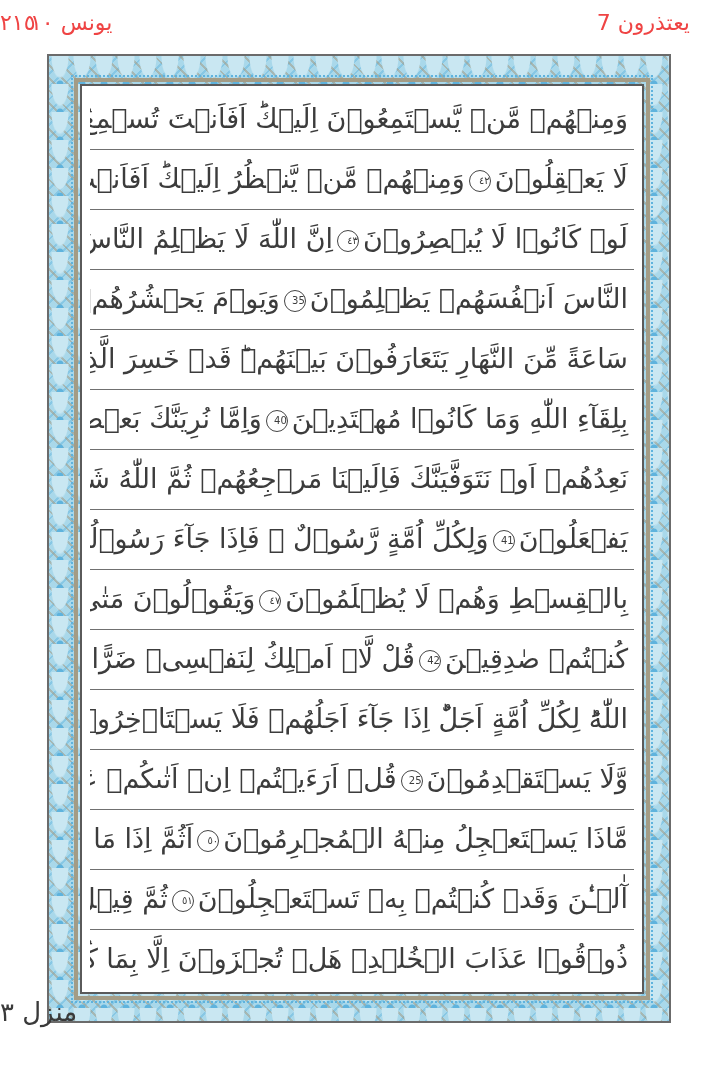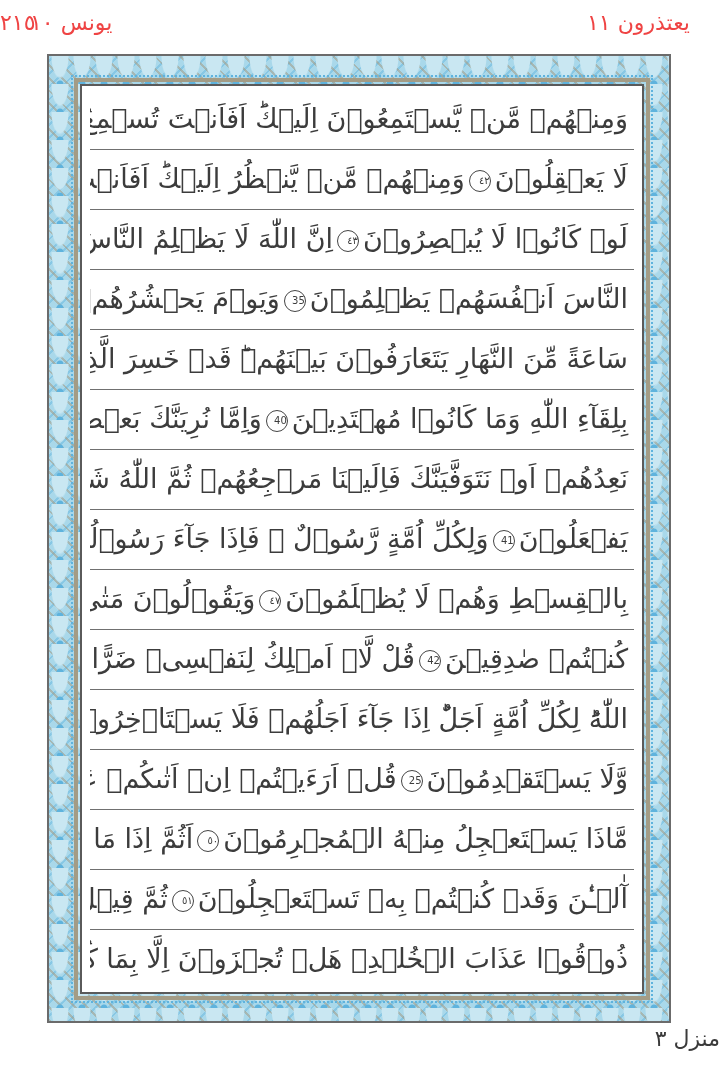--- a/index.html
+++ b/index.html
@@ -105,37 +105,37 @@
     border-radius: 50%;
     font-size: 10px;
     line-height: 20px;
     text-align: right;
     vertical-align: middle;
     margin: 0 4px;
     direction: rtl;
   }
   .footer {
     position: absolute;
-    top: 1024px;
+    top: 997px;
     left: 0;
     width: 720px;
-    text-align: right;
-    font-size: 22px;
+    text-align: left;
+    font-size: 26px;
     line-height: 30px;
     color: #3a3a3a;
     direction: rtl;
   }
 </style>
 </head>
 <body>
 
 <div class="header">
   <span class="hdr-left">يونس ١٠</span>
   <span class="hdr-center">٢١٥</span>
-  <span class="hdr-right">يعتذرون ١١</span>
+  <span class="hdr-right">يعتذرون 7</span>
 </div>
 
 <div class="frame-outer"></div>
 <div class="frame-band"></div>
 
 <div class="panel">
   <div class="lines" id="lines">
       <div class="line"><span>وَمِنۡهُمۡ مَّنۡ يَّسۡتَمِعُوۡنَ اِلَيۡكَ‌ؕ اَفَاَنۡتَ تُسۡمِعُ الصُّمَّ وَلَوۡ كَانُوۡا</span></div>
       <div class="line"><span>لَا يَعۡقِلُوۡنَ</span><span class="ayah">٤٢</span><span>وَمِنۡهُمۡ مَّنۡ يَّنۡظُرُ اِلَيۡكَ‌ؕ اَفَاَنۡتَ تَهۡدِى الۡعُمۡىَ وَ</span></div>
       <div class="line"><span>لَوۡ كَانُوۡا لَا يُبۡصِرُوۡنَ</span><span class="ayah">٤٣</span><span>اِنَّ اللّٰهَ لَا يَظۡلِمُ النَّاسَ شَيۡـًٔا وَّلٰـكِنَّ</span></div>

